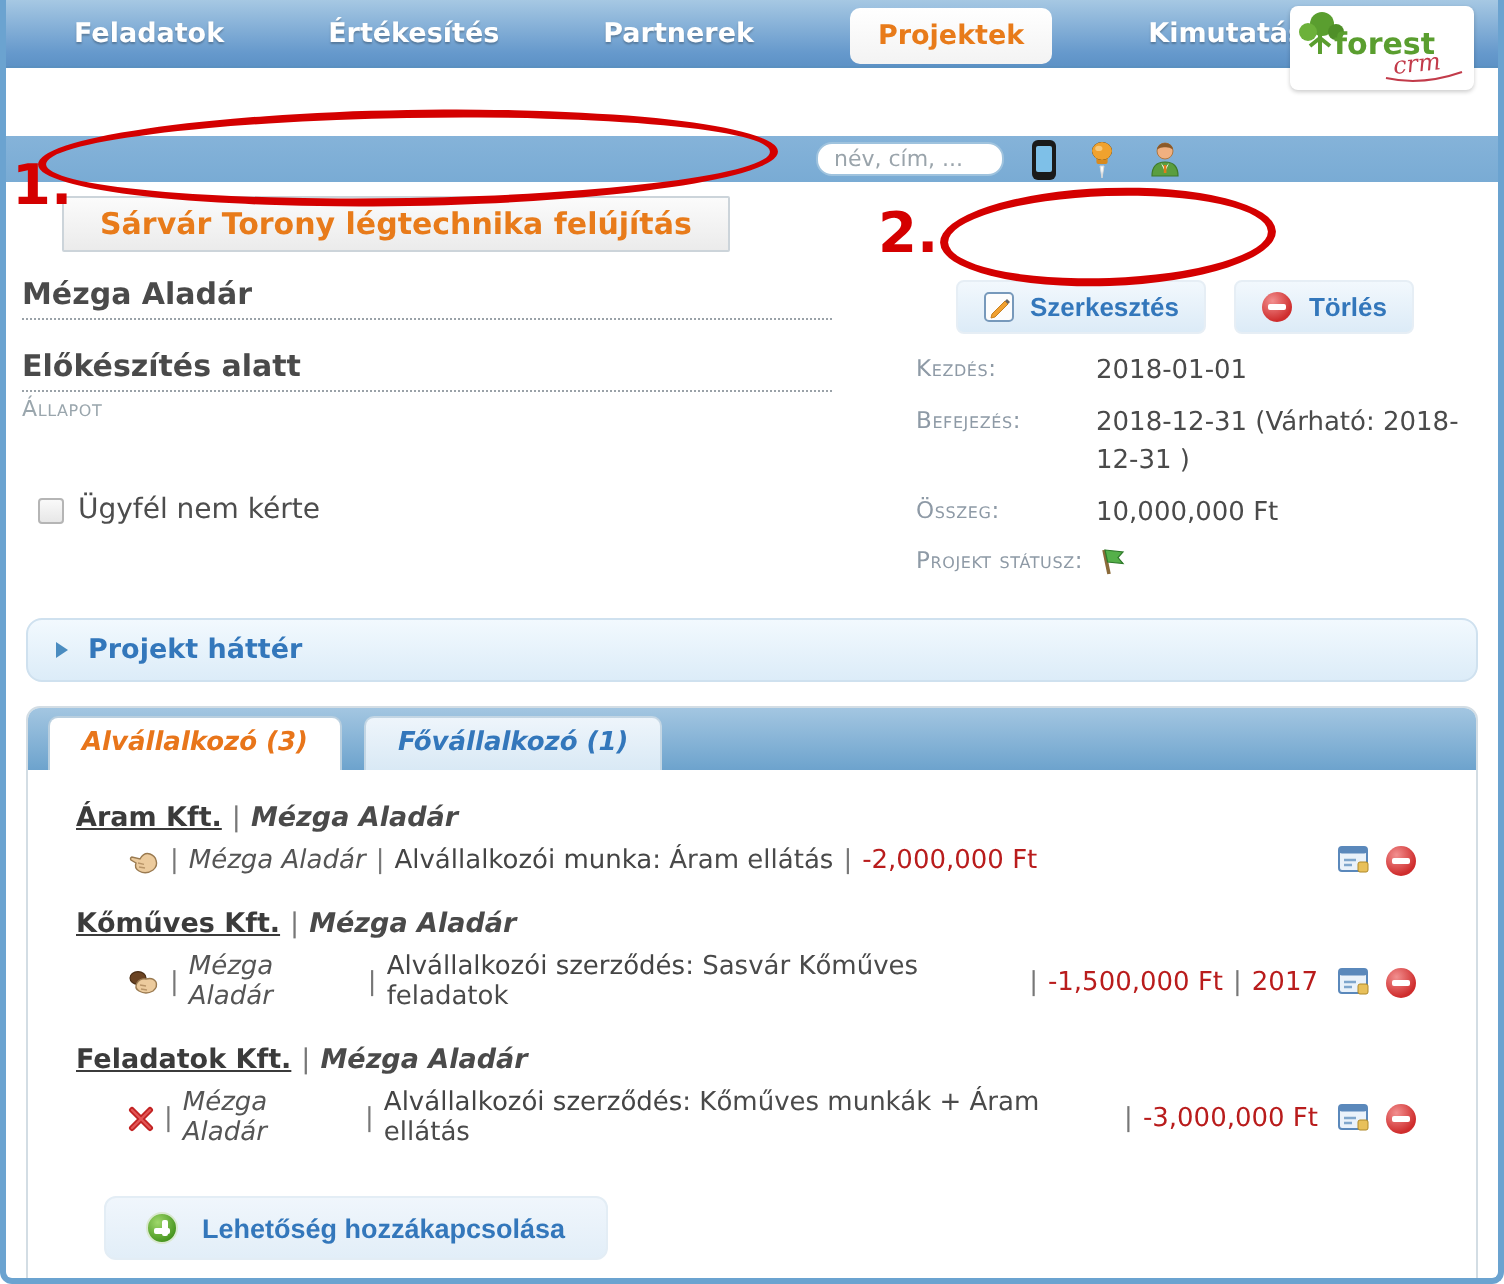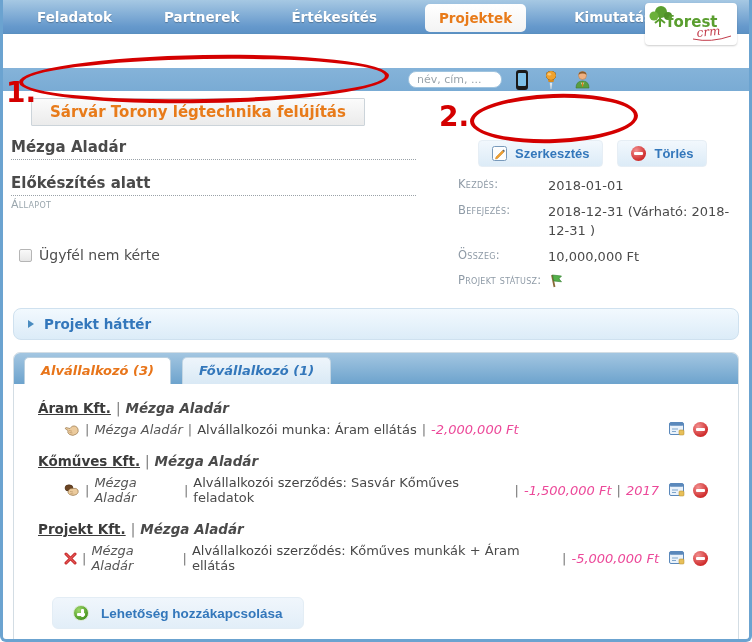--- a/index.html
+++ b/index.html
@@ -123,21 +123,21 @@
   .tab-content{ padding:16px 30px 10px 24px; }
 
   .item{ margin-bottom:16px; }
   .item-head{ font-size:13.5px; color:#4a4a4a; margin-bottom:6px; }
   .company{ font-weight:bold; text-decoration:underline; color:#3b3b3b; cursor:pointer; }
   .owner{ font-weight:bold; font-style:italic; color:#4a4a4a; }
   .sep{ color:#777; margin:0 5px; }
   .item-detail{ display:flex; align-items:center; margin-left:26px; font-size:13px; color:#4a4a4a; }
   .person{ font-style:italic; color:#555; }
   .dlink{ color:#444; cursor:pointer; }
-  .amount{ font-style:italic; color:#ec4899; white-space:nowrap; }
+  .amount{ color:#b91c1c; white-space:nowrap; }
   .row-icons{ margin-left:auto; display:flex; align-items:center; gap:7px; padding-left:10px; }
 
   .add-btn{
     display:inline-flex; align-items:center; gap:12px; margin:8px 0 10px 14px;
     background:linear-gradient(#f0f6fc,#e2eef8); border:1px solid #e3edf5; border-radius:6px;
     padding:7px 20px; color:#3377bb; font-weight:bold; font-size:13.5px; cursor:pointer;
   }
   .icon-plus{
     width:16px; height:16px; border-radius:50%; flex:none;
     background:radial-gradient(circle at 35% 30%, #9fd86a, #47951f 75%);
@@ -160,22 +160,22 @@
   .inline-icon{ display:inline-flex; flex:none; align-items:center; }
 </style>
 </head>
 <body>
 
 <div class="window">
 
   
   <div class="nav">
     <span class="nav-tab">Feladatok</span>
+    <span class="nav-tab">Értékesítés</span>
     <span class="nav-tab">Partnerek</span>
-    <span class="nav-tab">Értékesítés</span>
     <span class="nav-tab active">Projektek</span>
     <span class="nav-tab">Kimutatások</span>
   </div>
 
   
   <div class="toolbar">
     <input class="search-input" type="text" placeholder="név, cím, ..." style="">
     <span class="icon-phone inline-icon"></span>
     <span class="inline-icon">
       <svg width="18" height="20" viewBox="0 0 18 20">
@@ -344,35 +344,35 @@
               </svg>
             </span>
             <span class="icon-noentry"></span>
           </span>
         </div>
       </div>
 
       
       <div class="item">
         <div class="item-head">
-          <span class="company">Projekt Kft.</span><span class="sep">|</span><span class="owner">Mézga Aladár</span>
+          <span class="company">Feladatok Kft.</span><span class="sep">|</span><span class="owner">Mézga Aladár</span>
         </div>
         <div class="item-detail">
           <span class="inline-icon">
             <svg width="13" height="13" viewBox="0 0 13 13">
               <path d="M2,2 L11,11 M11,2 L2,11" stroke="#c22222" stroke-width="3" stroke-linecap="round"></path>
               <path d="M2,2 L11,11 M11,2 L2,11" stroke="#e35555" stroke-width="1.2" stroke-linecap="round"></path>
             </svg>
           </span>
           <span class="sep">|</span>
           <span class="person">Mézga Aladár</span>
           <span class="sep">|</span>
           <span><a class="dlink">Alvállalkozói szerződés</a><span>: Kőműves munkák + Áram ellátás</span></span>
           <span class="sep">|</span>
-          <span class="amount">-5,000,000 Ft</span>
+          <span class="amount">-3,000,000 Ft</span>
           <span class="row-icons">
             <span class="inline-icon">
               <svg width="17" height="15" viewBox="0 0 17 15">
                 <rect x="0.5" y="0.5" width="14" height="12" rx="1.5" fill="#eaf2fa" stroke="#5a88bb"></rect>
                 <rect x="0.5" y="0.5" width="14" height="3.2" rx="1.5" fill="#5a88bb"></rect>
                 <path d="M3,7 L9,7 M3,9.5 L7,9.5" stroke="#7fa6cc" stroke-width="1.2"></path>
                 <rect x="10" y="8" width="5" height="5" rx="1" fill="#e8c05a" stroke="#b08a2a" stroke-width="0.5"></rect>
               </svg>
             </span>
             <span class="icon-noentry"></span>

